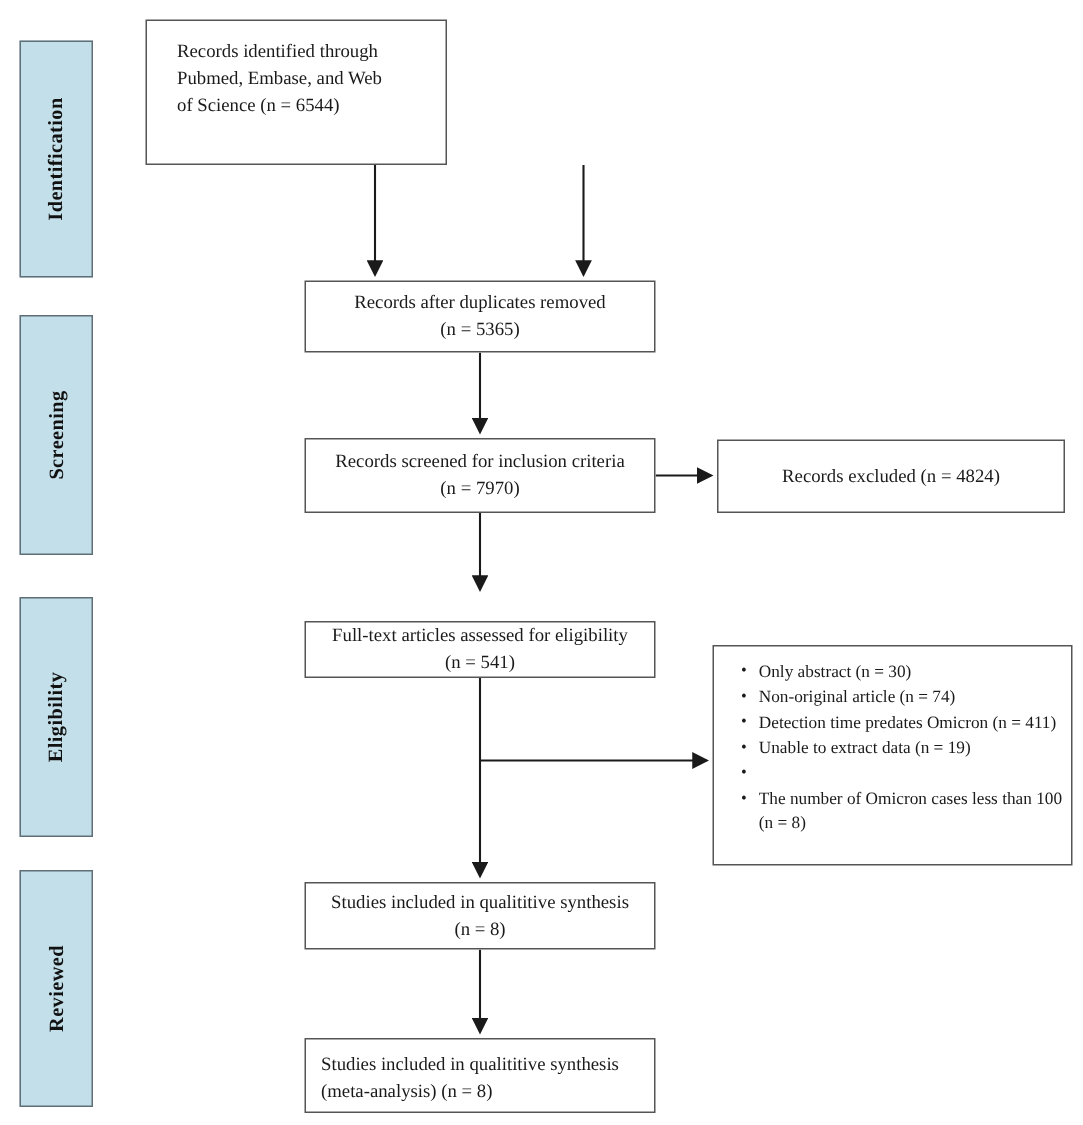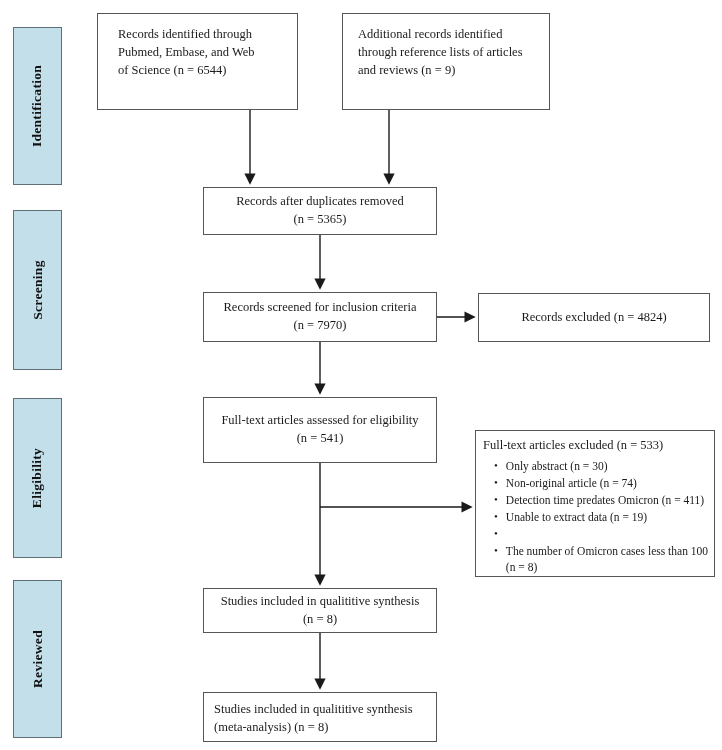--- a/index.html
+++ b/index.html
@@ -31,21 +31,21 @@
     font-size: 12.5px; line-height: 1.42;
   }
   .box .txt { white-space: pre-line; display: block; }
   .centered { display: flex; align-items: center; justify-content: center; text-align: center; }
 
   #box-identified { left: 97px;  top: 13px;  width: 201px; height: 97px; padding: 12px 18px 0 20px; }
   #box-additional { left: 342px; top: 13px;  width: 208px; height: 97px; padding: 12px 4px 0 15px; }
   #box-duplicates { left: 203px; top: 187px; width: 234px; height: 48px; }
   #box-screened   { left: 203px; top: 292px; width: 234px; height: 50px; }
   #box-records-excluded { left: 478px; top: 293px; width: 232px; height: 49px; }
-  #box-fulltext   { left: 203px; top: 397px; width: 234px; height: 66px; }
+  #box-fulltext   { left: 203px; top: 414px; width: 234px; height: 38px; }
   #box-fulltext-excluded { left: 475px; top: 430px; width: 240px; height: 147px; padding: 6px 4px 0 7px; }
   #box-qualitative { left: 203px; top: 588px; width: 234px; height: 45px; }
   #box-meta       { left: 203px; top: 692px; width: 234px; height: 50px; padding: 8px 6px 0 10px; }
 
   
   #box-fulltext-excluded .title { font-size: 12.5px; }
   ul.reasons { list-style: none; margin: 3px 0 0 0; padding: 0; }
   ul.reasons li {
     display: flex; gap: 8px; align-items: flex-start;
     padding-left: 11px; margin-bottom: 1px;
@@ -88,25 +88,20 @@
   <div class="stage" id="stage-reviewed">
     <span class="stage-label">Reviewed</span>
   </div>
 
   <div class="box" id="box-identified">
     <span class="txt">Records identified through
 Pubmed, Embase, and Web
 of Science (n = 6544)</span>
   </div>
 
-  <div class="box" id="box-additional">
-    <span class="txt">Additional records identified
-through reference lists of articles
-and reviews (n = 9)</span>
-  </div>
 
   <div class="box centered" id="box-duplicates">
     <span class="txt">Records after duplicates removed
 (n = 5365)</span>
   </div>
 
   <div class="box centered" id="box-screened">
     <span class="txt">Records screened for inclusion criteria
 (n = 7970)</span>
   </div>
@@ -114,21 +109,20 @@
   <div class="box centered" id="box-records-excluded">
     <span class="txt">Records excluded (n = 4824)</span>
   </div>
 
   <div class="box centered" id="box-fulltext">
     <span class="txt">Full-text articles assessed for eligibility
 (n = 541)</span>
   </div>
 
   <div class="box" id="box-fulltext-excluded">
-    <span class="title">Full-text articles excluded (n = 533)</span>
     <ul class="reasons">
       <li>
         <span class="bullet">•</span>
         <span>Only abstract (n = 30)</span>
       </li>
       <li>
         <span class="bullet">•</span>
         <span>Non-original article (n = 74)</span>
       </li>
       <li>

